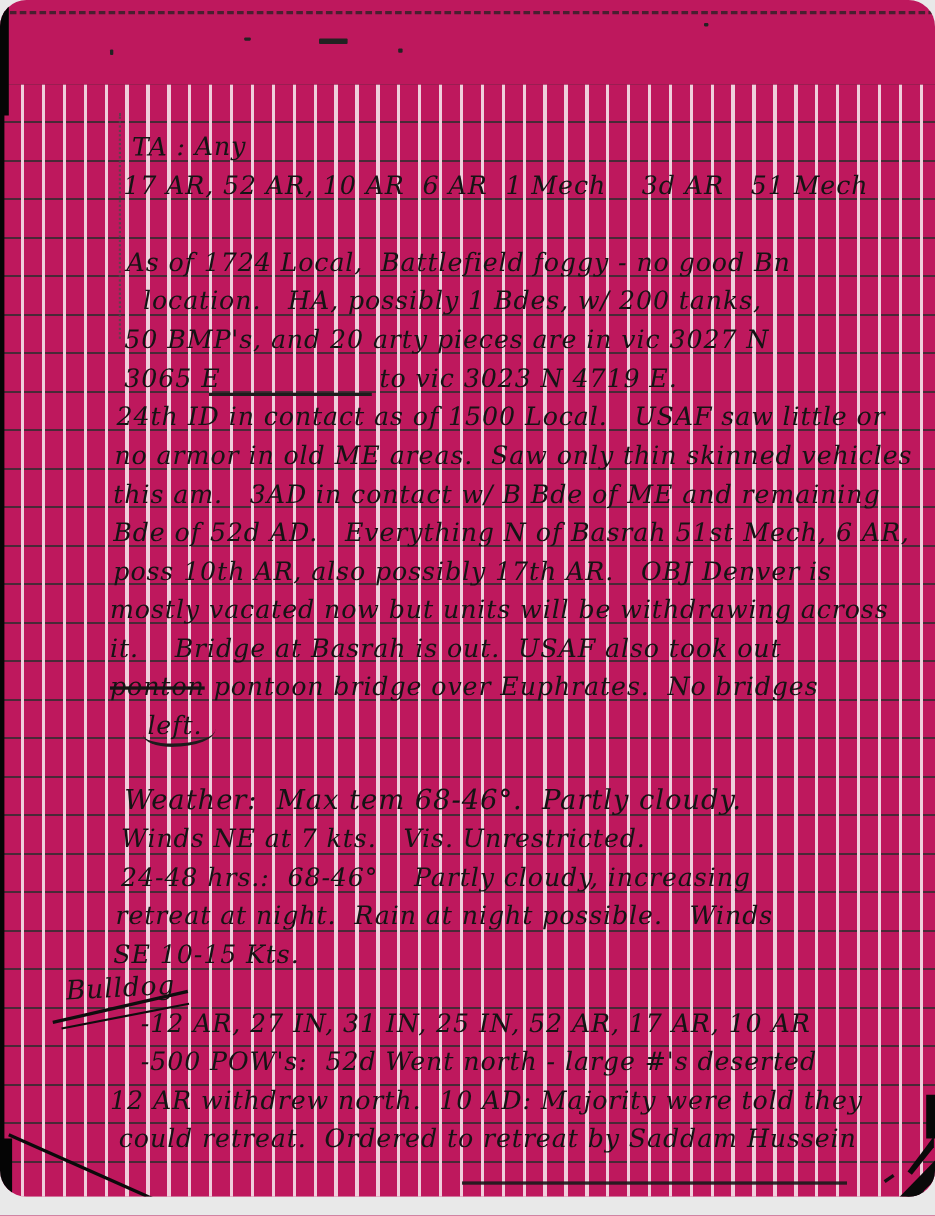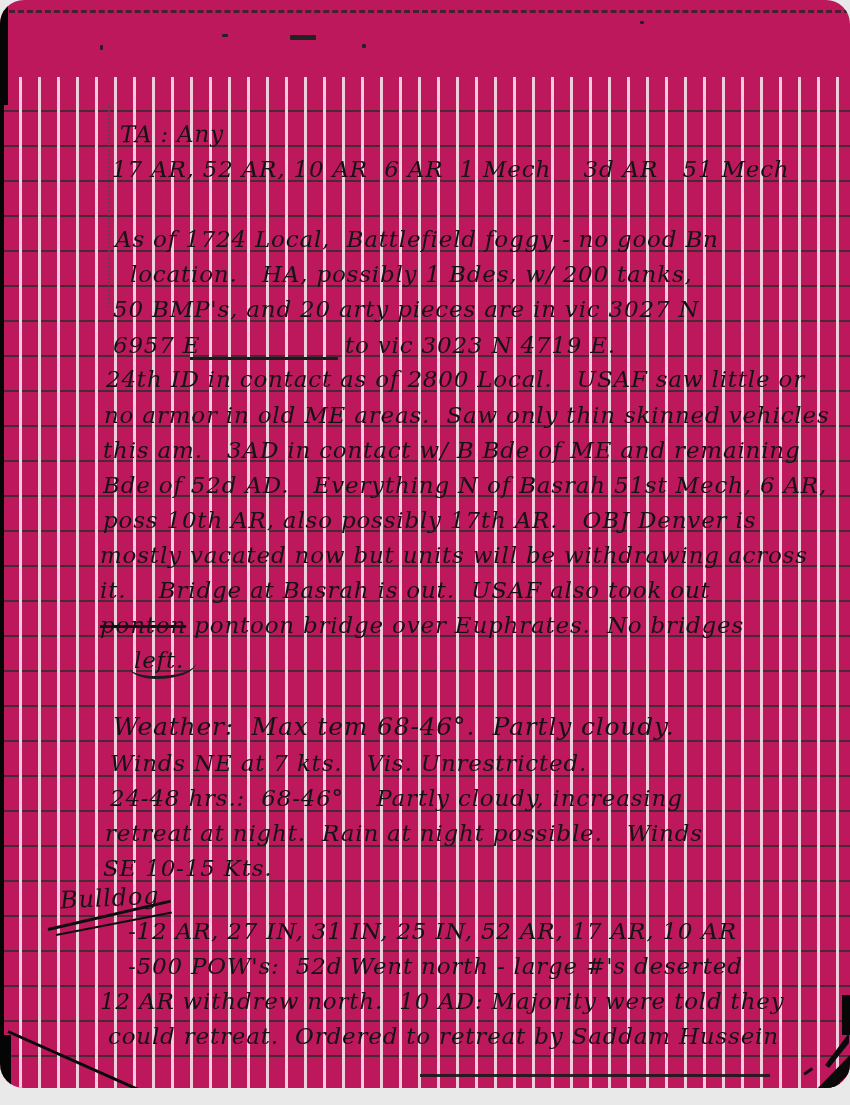--- a/index.html
+++ b/index.html
@@ -41,24 +41,24 @@
   <div class="ruled"></div>
   <div class="topline"></div>
   <div class="margin-rule"></div>
 
   <div class="line" style="left:120px;top:123px;transform:rotate(-.4deg)">TA : Any</div>
   <div class="line" style="left:112px;top:158px">17 AR, 52 AR, 10 AR  6 AR  1 Mech    3d AR   51 Mech</div>
 
   <div class="line" style="left:115px;top:228px">As of 1724 Local,  Battlefield foggy - no good Bn</div>
   <div class="line" style="left:130px;top:263px">location.   HA, possibly 1 Bdes, w/ 200 tanks,</div>
   <div class="line" style="left:113px;top:298px">50 BMP's, and 20 arty pieces are in vic 3027 N</div>
-  <div class="line" style="left:113px;top:334px">6957 E</div>
+  <div class="line" style="left:113px;top:334px">3065 E</div>
   <div class="blank-underline"></div>
   <div class="line" style="left:345px;top:334px">to vic 3023 N 4719 E.</div>
-  <div class="line" style="left:106px;top:368px">24th ID in contact as of 2800 Local.   USAF saw little or</div>
+  <div class="line" style="left:106px;top:368px">24th ID in contact as of 1500 Local.   USAF saw little or</div>
   <div class="line" style="left:104px;top:404px">no armor in old ME areas.  Saw only thin skinned vehicles</div>
   <div class="line" style="left:103px;top:439px">this am.   3AD in contact w/ B Bde of ME and remaining</div>
   <div class="line" style="left:103px;top:474px">Bde of 52d AD.   Everything N of Basrah 51st Mech, 6 AR,</div>
   <div class="line" style="left:103px;top:509px">poss 10th AR, also possibly 17th AR.   OBJ Denver is</div>
   <div class="line" style="left:100px;top:544px">mostly vacated now but units will be withdrawing across</div>
   <div class="line" style="left:100px;top:614px"><span class="strike">ponton</span><span> pontoon bridge over Euphrates.  No bridges</span></div>
   <div class="line" style="left:100px;top:579px">it.    Bridge at Basrah is out.  USAF also took out</div>
   <div class="line" style="left:134px;top:649px">left.</div>
   <div class="word-underline"></div>
 

